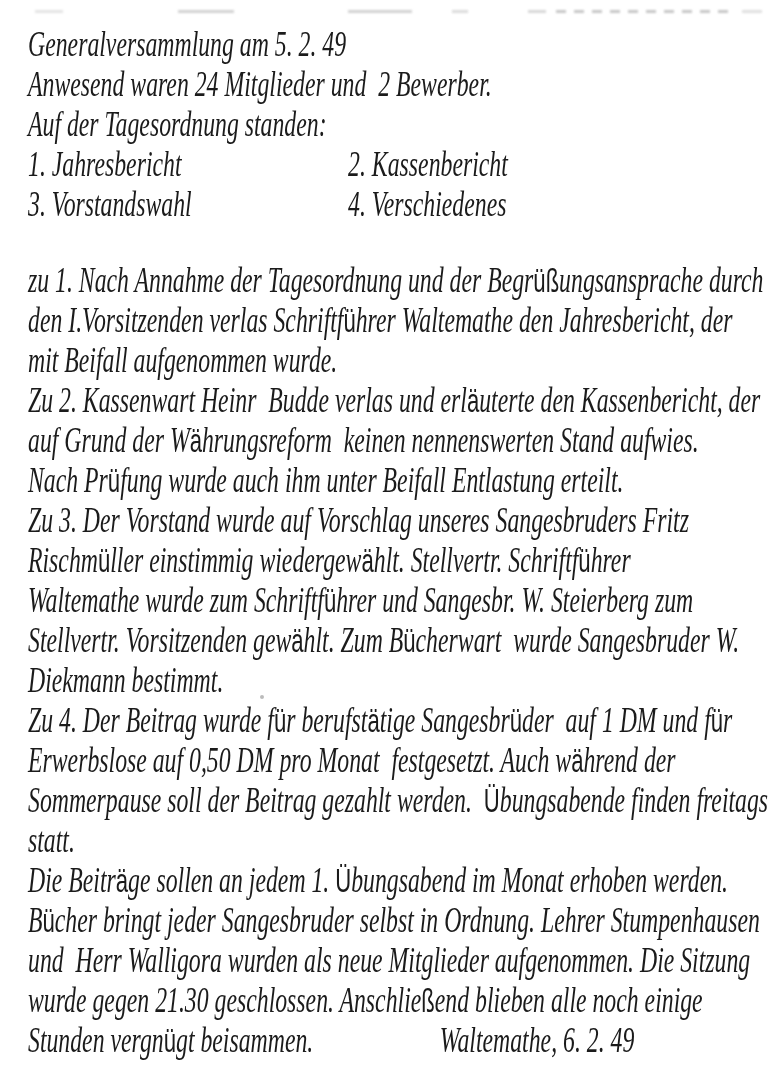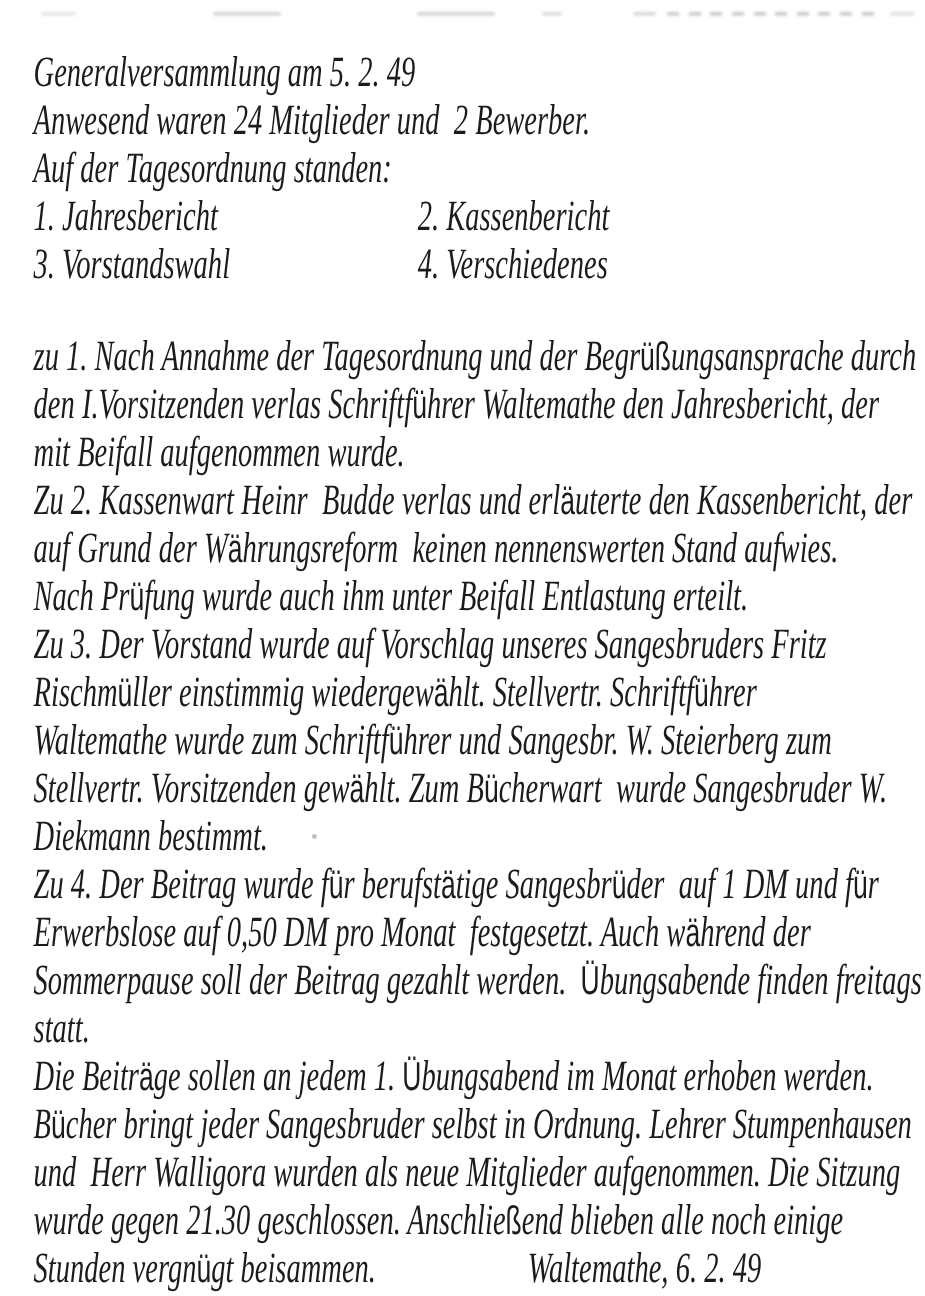--- a/index.html
+++ b/index.html
@@ -10,21 +10,21 @@
     position: relative;
     font-family: "Liberation Serif", serif;
   }
   .page {
     position: relative;
     width: 771px; height: 1080px;
     background: #ffffff;
   }
   .textblock {
     position: absolute;
-    left: 28px; top: 40px;
+    left: 28px; top: 24px;
     width: 743px;
   }
   .t {
     white-space: pre;
     font-family: "Liberation Serif", serif;
     font-style: italic;
     font-size: 36px;
     line-height: 40px;
     height: 40px;
     color: #1b1b1b;

